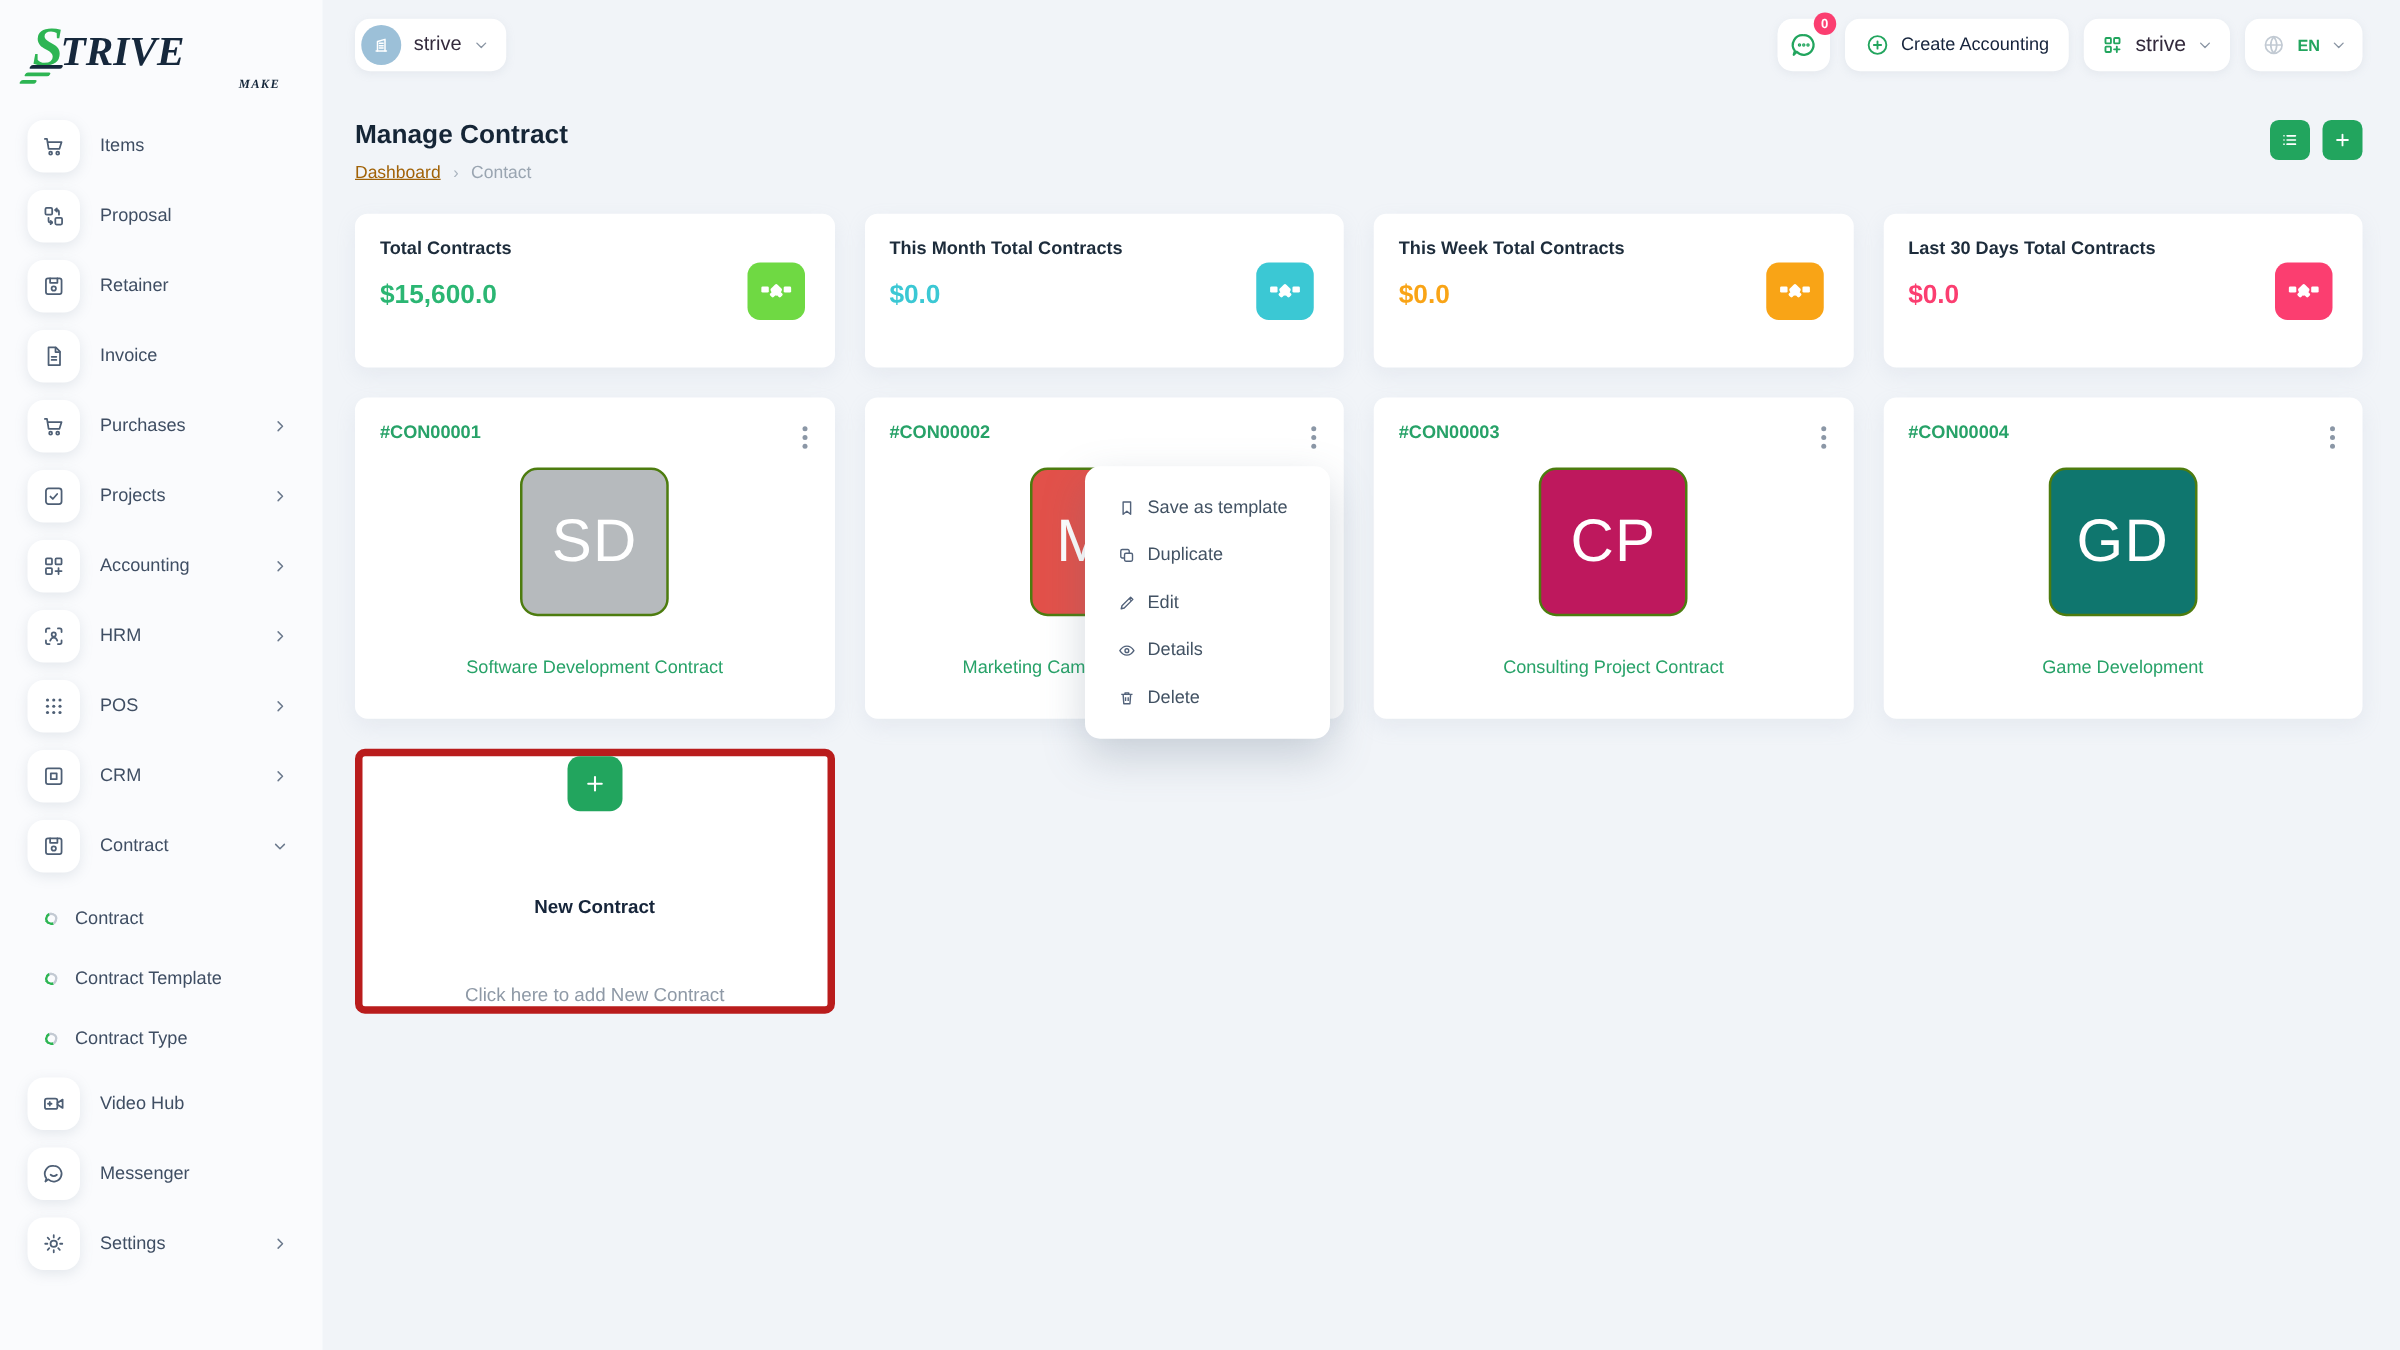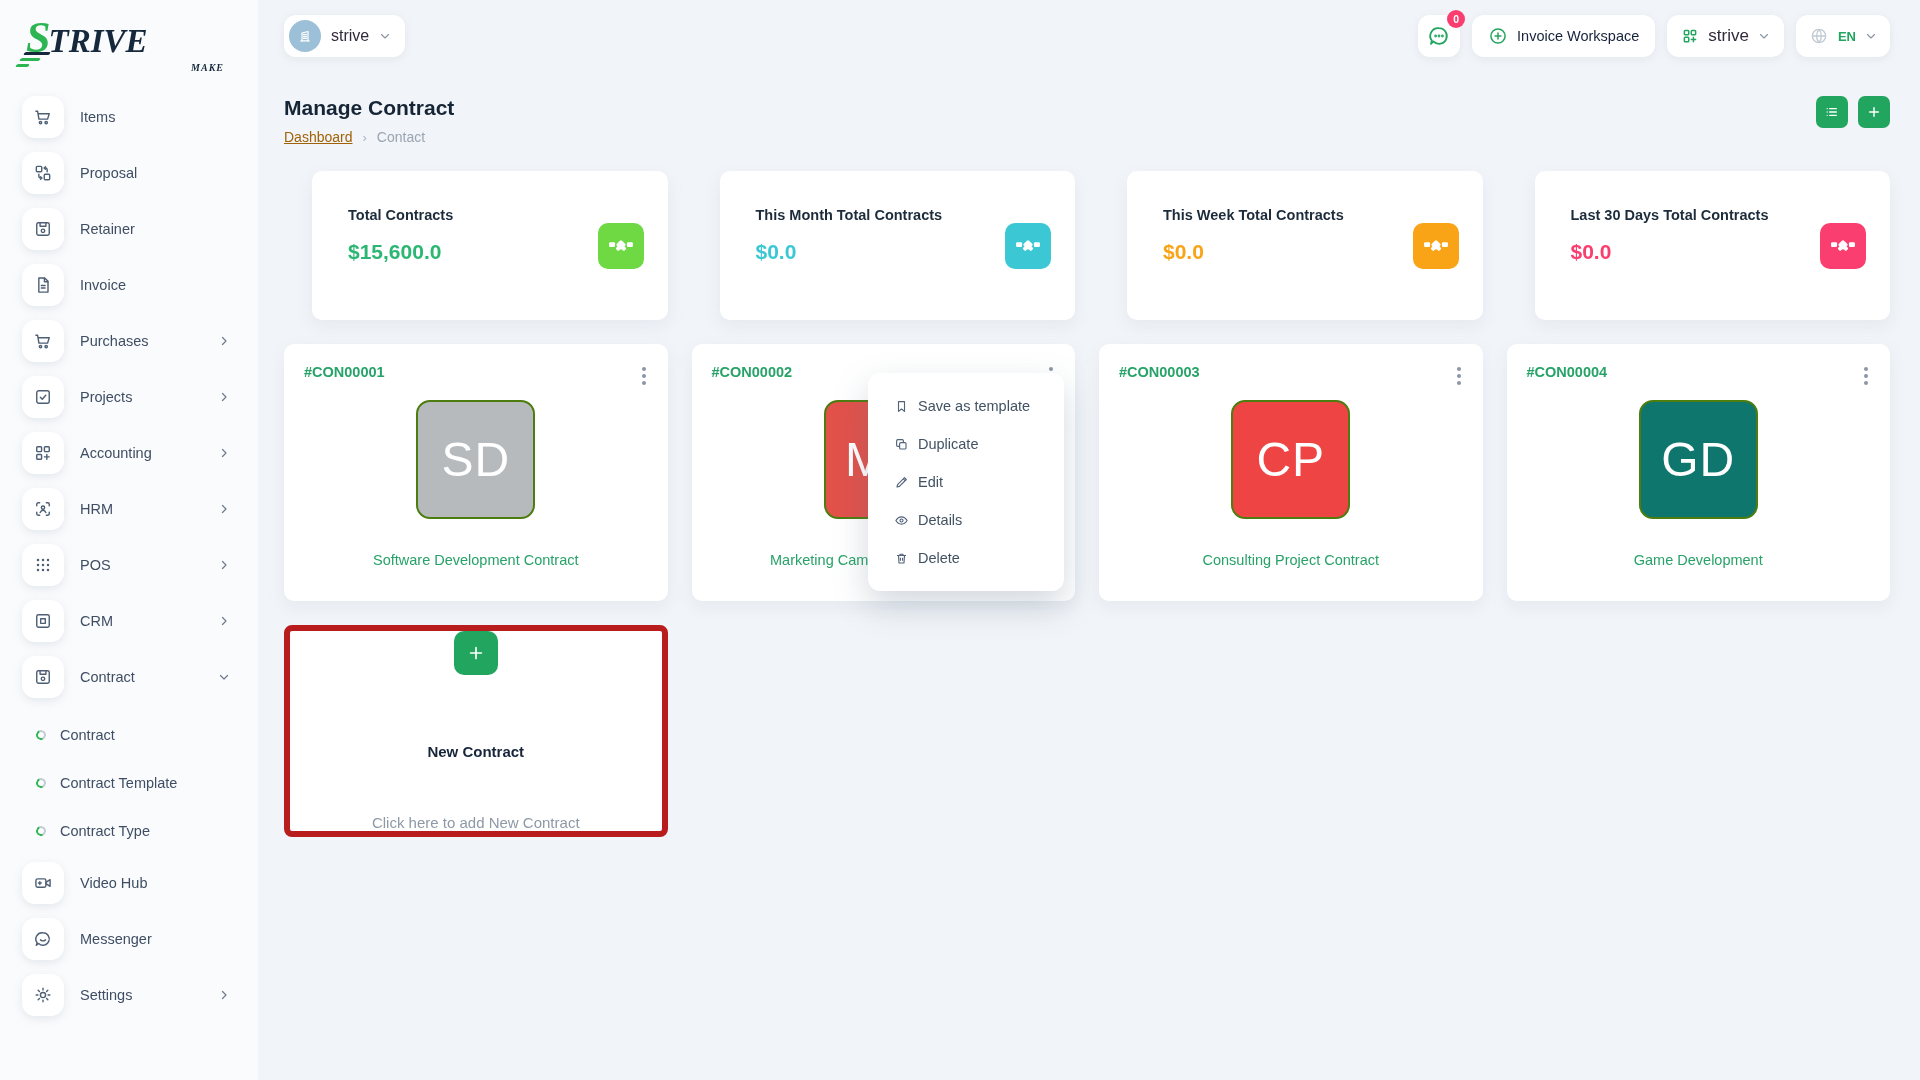--- a/index.html
+++ b/index.html
@@ -91,23 +91,22 @@
   .crumb-sep { color:#aab4bf; font-size:13px; }
   .crumb-current { color:#9aa5b1; }
   .head-actions { margin-left:auto; display:flex; gap:10px; }
   .sq-btn {
     width:32px; height:32px; border-radius:7px; background:#22a55e; border:none; cursor:pointer;
     display:flex; align-items:center; justify-content:center;
   }
 
   .stats-grid { margin-top:26px; display:grid; grid-template-columns:repeat(4,1fr); gap:24px; }
   .stat-card {
-    position:relative; background:#fff; border-radius:10px; height:149px; padding:36px;
+    position:relative; background:#fff; border-radius:10px; height:123px; padding:20px;
     box-shadow:0 6px 16px rgba(163,180,199,0.14);
-    margin-left:28px;
   }
   .stat-title { font-size:14.5px; font-weight:700; color:#1d2c3b; }
   .stat-value { margin-top:17px; font-size:21px; font-weight:700; }
   .stat-icon {
     position:absolute; right:24px; top:50%; transform:translateY(-50%);
     width:46px; height:46px; border-radius:10px;
     display:flex; align-items:center; justify-content:center;
   }
 
   .cards-grid { margin-top:24px; display:grid; grid-template-columns:repeat(4,1fr); gap:24px; }
@@ -420,21 +419,21 @@
         <span class="chat-badge">0</span>
       </div>
 
       <div class="pill create-btn">
         <span>
           <svg width="20" height="20" viewBox="0 0 24 24" fill="none" stroke="#22a55e" stroke-width="1.8" stroke-linecap="round" stroke-linejoin="round">
               <circle cx="12" cy="12" r="8.5"></circle>
               <path d="M12 8.5v7M8.5 12h7"></path>
             </svg>
         </span>
-        <span>Invoice Workspace</span>
+        <span>Create Accounting</span>
       </div>
 
       <div class="pill switch-pill">
         <span>
           <svg width="18" height="18" viewBox="0 0 24 24" fill="none" stroke="#22a55e" stroke-width="2" stroke-linecap="round" stroke-linejoin="round">
               <rect x="4.5" y="4.5" width="5.8" height="5.8" rx="1"></rect>
               <rect x="13.7" y="4.5" width="5.8" height="5.8" rx="1"></rect>
               <rect x="4.5" y="13.7" width="5.8" height="5.8" rx="1"></rect>
               <path d="M16.6 13.7v5.8M13.7 16.6h5.8"></path>
             </svg>
@@ -575,21 +574,21 @@
 
     <div class="contract-card">
       <div class="card-top">
         <span class="card-id">#CON00003</span>
         <span class="kebab">
             <i></i>
             <i></i>
             <i></i>
           </span>
       </div>
-      <div class="card-avatar" style="background: #ef4444;">CP</div>
+      <div class="card-avatar" style="background: #be185d;">CP</div>
       <div class="card-name">Consulting Project Contract</div>
     </div>
 
     <div class="contract-card">
       <div class="card-top">
         <span class="card-id">#CON00004</span>
         <span class="kebab">
             <i></i>
             <i></i>
             <i></i>

